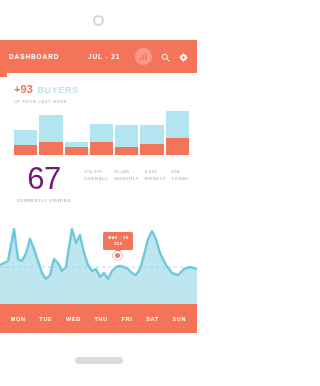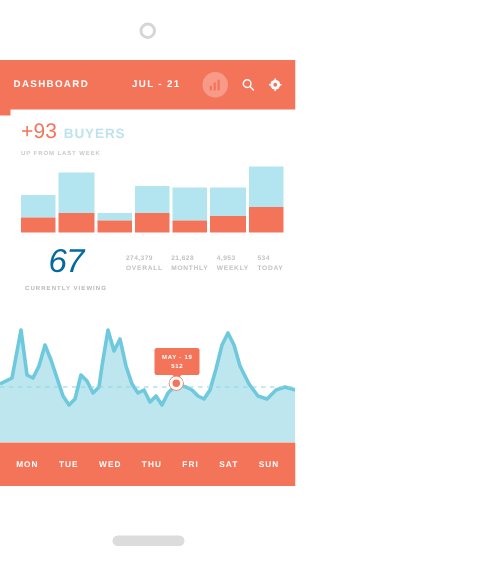--- a/index.html
+++ b/index.html
@@ -124,22 +124,22 @@
 
   
   .buyers-wrap {
     flex:1;
     padding-left:6px;
     display:flex;
     flex-direction:column;
   }
   .buyers-head { line-height:1; }
   .buyers-num {
-    font-size:14px;
-    font-weight:normal;
+    font-size:11px;
+    font-weight:bold;
     color:#f4745a;
     letter-spacing:0.1px;
   }
   .buyers-label {
     font-size:9px;
     color:#bfe3ec;
     letter-spacing:0.6px;
     font-weight:bold;
   }
   .buyers-sub {
@@ -168,26 +168,25 @@
   .bar-bot { background:#f4745a; width:100%; }
 
   
   .metrics {
     display:flex;
     align-items:flex-start;
     padding:4px 8px 6px 8px;
   }
   .metric-big-wrap { width:72px; text-align:center; }
   .metric-big {
-    font-size:22px;
-    color:#0369a1;
+    font-size:31px;
+    color:#701a75;
     font-weight:normal;
     line-height:1;
     letter-spacing:-0.5px;
-    font-style:italic;
   }
   .metric-big-label {
     font-size:4px;
     color:#b8b8b8;
     letter-spacing:0.7px;
     margin-top:4px;
     font-weight:bold;
   }
   .metric-small-row {
     flex:1;

